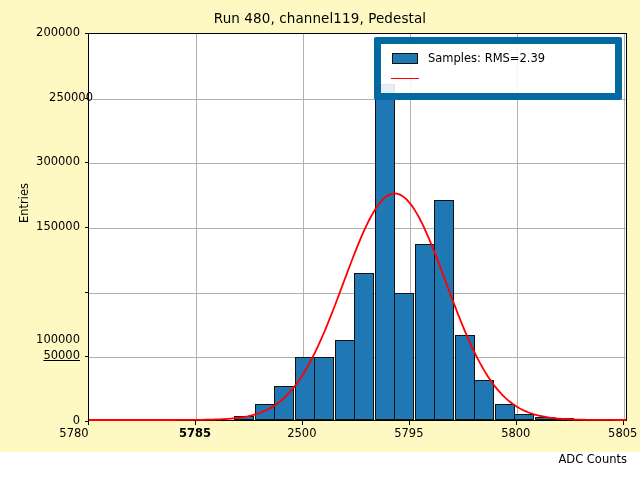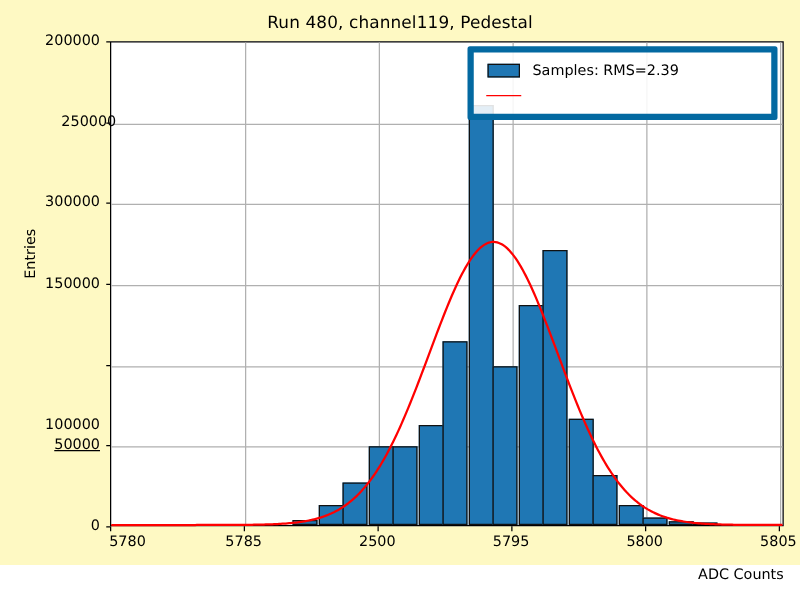--- a/index.html
+++ b/index.html
@@ -33,21 +33,21 @@
 
   #xlabel{position:absolute;left:88px;top:452px;width:539px;text-align:right;font-size:11.5px;color:#000000;}
   #ylabel{
     position:absolute;left:-36px;top:196px;width:120px;text-align:center;font-size:11.5px;color:#000000;
     transform:rotate(-90deg);transform-origin:center center;
   }
 
   
   #legend{
     position:absolute;left:374px;top:37px;width:248px;
-    border:5px solid #0369a1;background:rgba(255,255,255,0.88);
+    border:7px solid #0369a1;background:rgba(255,255,255,0.88);
     border-radius:2px;padding:4px 7px 5px 7px;box-sizing:border-box;
   }
   .lg-row{display:flex;align-items:center;height:20px;}
   .lg-key{width:34px;flex:0 0 34px;display:flex;align-items:center;justify-content:center;}
   .swatch-patch{width:26px;height:11px;background:#1f77b4;border:1.1px solid #111111;box-sizing:border-box;}
   .swatch-line{width:28px;height:0;border-top:1.6px solid #ff0000;}
   .lg-text{font-size:11.5px;color:#000000;padding-left:6px;white-space:nowrap;}
 </style>
 </head>
 <body>
@@ -88,23 +88,23 @@
         <div class="bar" title="5801.3: 2000" style="left: 445.53px; width: 20px; height: 2.59px; background: rgb(31, 119, 180);"></div>
         <div class="bar" title="5802.2: 1000" style="left: 465.42px; width: 20px; height: 1.29px; background: rgb(31, 119, 180);"></div>
       </div>
     <svg id="fitcurve" viewBox="0 0 539 388" preserveAspectRatio="none">
       <path id="fitpath" fill="none" stroke="#ff0000" stroke-width="1.8" vector-effect="non-scaling-stroke" d="M0.00 388.00 L1.35 388.00 L2.70 388.00 L4.04 388.00 L5.39 388.00 L6.74 388.00 L8.08 388.00 L9.43 388.00 L10.78 388.00 L12.13 388.00 L13.48 388.00 L14.82 388.00 L16.17 388.00 L17.52 388.00 L18.86 388.00 L20.21 388.00 L21.56 388.00 L22.91 388.00 L24.26 388.00 L25.60 388.00 L26.95 388.00 L28.30 388.00 L29.65 388.00 L30.99 388.00 L32.34 388.00 L33.69 388.00 L35.03 388.00 L36.38 388.00 L37.73 388.00 L39.08 388.00 L40.43 388.00 L41.77 388.00 L43.12 388.00 L44.47 388.00 L45.81 388.00 L47.16 388.00 L48.51 388.00 L49.86 388.00 L51.21 388.00 L52.55 388.00 L53.90 388.00 L55.25 388.00 L56.59 388.00 L57.94 388.00 L59.29 388.00 L60.64 388.00 L61.99 388.00 L63.33 388.00 L64.68 388.00 L66.03 388.00 L67.37 388.00 L68.72 387.99 L70.07 387.99 L71.42 387.99 L72.77 387.99 L74.11 387.99 L75.46 387.99 L76.81 387.99 L78.15 387.99 L79.50 387.99 L80.85 387.99 L82.20 387.98 L83.54 387.98 L84.89 387.98 L86.24 387.98 L87.59 387.97 L88.94 387.97 L90.28 387.97 L91.63 387.96 L92.98 387.96 L94.32 387.95 L95.67 387.95 L97.02 387.94 L98.37 387.94 L99.72 387.93 L101.06 387.92 L102.41 387.91 L103.76 387.91 L105.10 387.90 L106.45 387.88 L107.80 387.87 L109.15 387.86 L110.50 387.84 L111.84 387.83 L113.19 387.81 L114.54 387.79 L115.88 387.77 L117.23 387.74 L118.58 387.72 L119.93 387.69 L121.28 387.66 L122.62 387.62 L123.97 387.59 L125.32 387.55 L126.66 387.50 L128.01 387.46 L129.36 387.40 L130.71 387.35 L132.06 387.29 L133.40 387.22 L134.75 387.15 L136.10 387.07 L137.45 386.99 L138.79 386.90 L140.14 386.80 L141.49 386.70 L142.83 386.58 L144.18 386.46 L145.53 386.33 L146.88 386.18 L148.23 386.03 L149.57 385.87 L150.92 385.69 L152.27 385.50 L153.61 385.30 L154.96 385.08 L156.31 384.84 L157.66 384.59 L159.01 384.33 L160.35 384.04 L161.70 383.74 L163.05 383.41 L164.39 383.07 L165.74 382.70 L167.09 382.30 L168.44 381.89 L169.79 381.44 L171.13 380.97 L172.48 380.47 L173.83 379.94 L175.17 379.38 L176.52 378.79 L177.87 378.16 L179.22 377.50 L180.57 376.79 L181.91 376.06 L183.26 375.28 L184.61 374.45 L185.95 373.59 L187.30 372.68 L188.65 371.73 L190.00 370.72 L191.34 369.67 L192.69 368.57 L194.04 367.42 L195.39 366.21 L196.74 364.94 L198.08 363.62 L199.43 362.25 L200.78 360.81 L202.12 359.31 L203.47 357.75 L204.82 356.13 L206.17 354.44 L207.52 352.69 L208.86 350.88 L210.21 348.99 L211.56 347.04 L212.90 345.02 L214.25 342.93 L215.60 340.78 L216.95 338.55 L218.30 336.25 L219.64 333.89 L220.99 331.45 L222.34 328.95 L223.68 326.37 L225.03 323.73 L226.38 321.02 L227.73 318.25 L229.08 315.41 L230.42 312.50 L231.77 309.54 L233.12 306.51 L234.46 303.42 L235.81 300.28 L237.16 297.08 L238.51 293.83 L239.86 290.53 L241.20 287.19 L242.55 283.80 L243.90 280.37 L245.25 276.90 L246.59 273.41 L247.94 269.88 L249.29 266.32 L250.63 262.75 L251.98 259.16 L253.33 255.56 L254.68 251.94 L256.03 248.33 L257.37 244.72 L258.72 241.12 L260.07 237.53 L261.41 233.95 L262.76 230.40 L264.11 226.88 L265.46 223.39 L266.81 219.94 L268.15 216.54 L269.50 213.19 L270.85 209.89 L272.19 206.66 L273.54 203.49 L274.89 200.40 L276.24 197.39 L277.59 194.46 L278.93 191.62 L280.28 188.87 L281.63 186.23 L282.97 183.69 L284.32 181.26 L285.67 178.94 L287.02 176.75 L288.37 174.67 L289.71 172.72 L291.06 170.91 L292.41 169.23 L293.75 167.68 L295.10 166.28 L296.45 165.02 L297.80 163.91 L299.14 162.95 L300.49 162.13 L301.84 161.47 L303.19 160.97 L304.54 160.62 L305.88 160.42 L307.23 160.38 L308.58 160.49 L309.92 160.76 L311.27 161.19 L312.62 161.77 L313.97 162.50 L315.32 163.39 L316.66 164.42 L318.01 165.60 L319.36 166.93 L320.70 168.40 L322.05 170.01 L323.40 171.76 L324.75 173.64 L326.10 175.64 L327.44 177.78 L328.79 180.03 L330.14 182.40 L331.48 184.89 L332.83 187.48 L334.18 190.17 L335.53 192.96 L336.88 195.84 L338.22 198.81 L339.57 201.86 L340.92 204.99 L342.26 208.19 L343.61 211.45 L344.96 214.78 L346.31 218.15 L347.66 221.58 L349.00 225.05 L350.35 228.55 L351.70 232.09 L353.05 235.65 L354.39 239.23 L355.74 242.83 L357.09 246.44 L358.43 250.05 L359.78 253.66 L361.13 257.27 L362.48 260.87 L363.83 264.45 L365.17 268.02 L366.52 271.56 L367.87 275.08 L369.21 278.56 L370.56 282.01 L371.91 285.42 L373.26 288.79 L374.61 292.11 L375.95 295.39 L377.30 298.61 L378.65 301.78 L379.99 304.90 L381.34 307.96 L382.69 310.96 L384.04 313.89 L385.39 316.77 L386.73 319.58 L388.08 322.32 L389.43 325.00 L390.77 327.61 L392.12 330.15 L393.47 332.62 L394.82 335.02 L396.17 337.35 L397.51 339.62 L398.86 341.81 L400.21 343.94 L401.55 345.99 L402.90 347.98 L404.25 349.90 L405.60 351.75 L406.94 353.54 L408.29 355.26 L409.64 356.91 L410.99 358.50 L412.34 360.03 L413.68 361.50 L415.03 362.91 L416.38 364.26 L417.72 365.55 L419.07 366.79 L420.42 367.97 L421.77 369.10 L423.12 370.18 L424.46 371.21 L425.81 372.19 L427.16 373.12 L428.50 374.01 L429.85 374.85 L431.20 375.65 L432.55 376.41 L433.90 377.13 L435.24 377.82 L436.59 378.46 L437.94 379.07 L439.28 379.65 L440.63 380.20 L441.98 380.71 L443.33 381.20 L444.68 381.66 L446.02 382.09 L447.37 382.49 L448.72 382.87 L450.06 383.23 L451.41 383.57 L452.76 383.88 L454.11 384.18 L455.46 384.46 L456.80 384.72 L458.15 384.96 L459.50 385.18 L460.85 385.39 L462.19 385.59 L463.54 385.78 L464.89 385.95 L466.23 386.11 L467.58 386.25 L468.93 386.39 L470.28 386.52 L471.63 386.64 L472.97 386.75 L474.32 386.85 L475.67 386.94 L477.01 387.03 L478.36 387.11 L479.71 387.19 L481.06 387.25 L482.41 387.32 L483.75 387.38 L485.10 387.43 L486.45 387.48 L487.79 387.53 L489.14 387.57 L490.49 387.61 L491.84 387.64 L493.19 387.67 L494.53 387.70 L495.88 387.73 L497.23 387.75 L498.57 387.78 L499.92 387.80 L501.27 387.82 L502.62 387.83 L503.97 387.85 L505.31 387.86 L506.66 387.88 L508.01 387.89 L509.35 387.90 L510.70 387.91 L512.05 387.92 L513.40 387.93 L514.74 387.93 L516.09 387.94 L517.44 387.95 L518.79 387.95 L520.14 387.96 L521.48 387.96 L522.83 387.97 L524.18 387.97 L525.52 387.97 L526.87 387.98 L528.22 387.98 L529.57 387.98 L530.92 387.98 L532.26 387.98 L533.61 387.99 L534.96 387.99 L536.30 387.99 L537.65 387.99 L539.00 387.99"></path>
     </svg>
   </div>
 
   <div id="ticks-x">
       <div class="xtick" style="left: 88px;"></div>
-      <div class="xtlabel" style="left: 72px;">5780</div>
+      <div class="xtlabel" style="left: 44px;">5780</div>
       <div class="xtick" style="left: 194.94px;"></div>
-      <div class="xtlabel" style="left: 164.94px;">5785</div>
+      <div class="xtlabel" style="left: 164.94px; font-weight: bold;">5785</div>
       <div class="xtick" style="left: 301.89px;"></div>
       <div class="xtlabel" style="left: 271.89px;">2500</div>
       <div class="xtick" style="left: 408.83px;"></div>
       <div class="xtlabel" style="left: 378.83px;">5795</div>
       <div class="xtick" style="left: 515.78px;"></div>
       <div class="xtlabel" style="left: 485.78px;">5800</div>
       <div class="xtick" style="left: 622.72px;"></div>
       <div class="xtlabel" style="left: 592.72px;">5805</div>
     </div>
   <div id="ticks-y">

